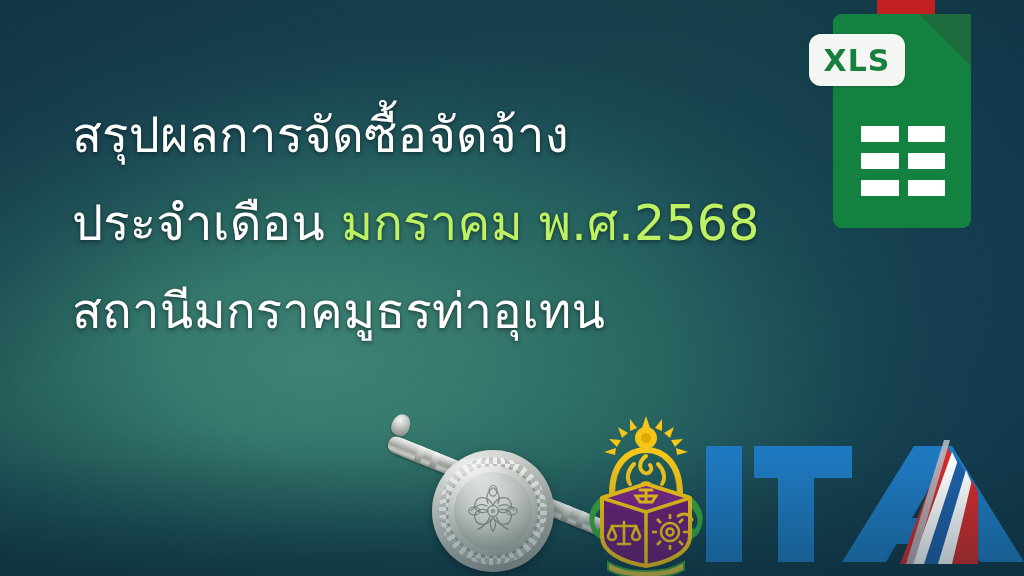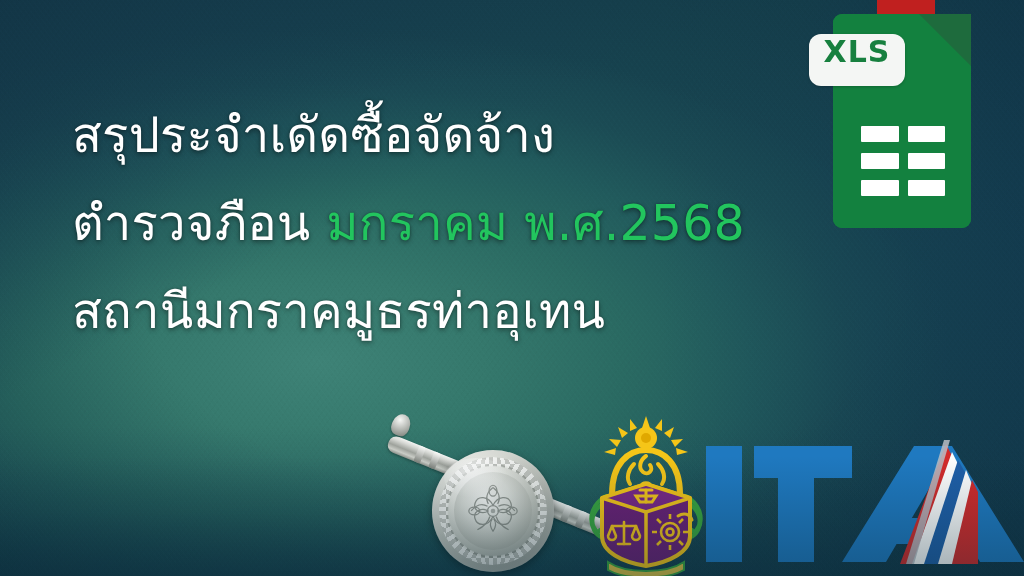--- a/index.html
+++ b/index.html
@@ -58,21 +58,21 @@
   }
   .tline {
     font-family:"DejaVu Sans","Liberation Sans",sans-serif;
     font-size:49px;
     line-height:88px;
     color:#ffffff;
     white-space:nowrap;
     letter-spacing:.2px;
     text-shadow:0 2px 5px rgba(0,0,0,.42), 0 0 2px rgba(0,0,0,.30);
   }
-  .tline .hl { color:#22c55e; }
+  .tline .hl { color:#bef264; }
 
   
   .xls-icon {
     position:absolute;
     left:833px; top:0px;
     width:142px; height:232px;
   }
   .xls-redbar {
     position:absolute;
     left:44px; top:0px;
@@ -95,21 +95,21 @@
     width:0; height:0;
     border-left:52px solid transparent;
     border-top:52px solid #1e6b3d;
   }
   .xls-badge {
     position:absolute;
     left:-24px; top:34px;
     width:96px; height:52px;
     background:#f4f6f4;
     border-radius:12px;
-    display:flex; justify-content:center;
+    display:flex; align-items:center; justify-content:center;
     box-shadow:0 1px 3px rgba(0,0,0,.20);
   }
   .xls-badge-text {
     font-family:"DejaVu Sans","Liberation Sans",sans-serif;
     font-weight:bold;
     font-size:30px;
     letter-spacing:1px;
     color:#17803f;
   }
   .xls-grid {
@@ -218,22 +218,22 @@
 <div id="stage">
 
   <div class="bg-base"></div>
   <div class="bg-topleft"></div>
   <div class="bg-right"></div>
   <div class="bg-bottom"></div>
   <div class="bg-vignette"></div>
   <div class="bg-noise"></div>
 
   <div class="title-block">
-    <div class="tline">สรุประจำเดัดซื้อจัดจ้าง</div>
-    <div class="tline"><span>ตำรวจภือน </span><span class="hl">มกราคม พ.ศ.2568</span></div>
+    <div class="tline">สรุปผลการจัดซื้อจัดจ้าง</div>
+    <div class="tline"><span>ประจำเดือน </span><span class="hl">มกราคม พ.ศ.2568</span></div>
     <div class="tline">สถานีมกราคมูธรท่าอุเทน</div>
   </div>
 
   <div class="xls-icon">
     <div class="xls-redbar"></div>
     <div class="xls-doc">
       <div class="xls-doc-body"></div>
       <div class="xls-fold"></div>
       <div class="xls-grid">
         <div class="xls-cell"></div>

